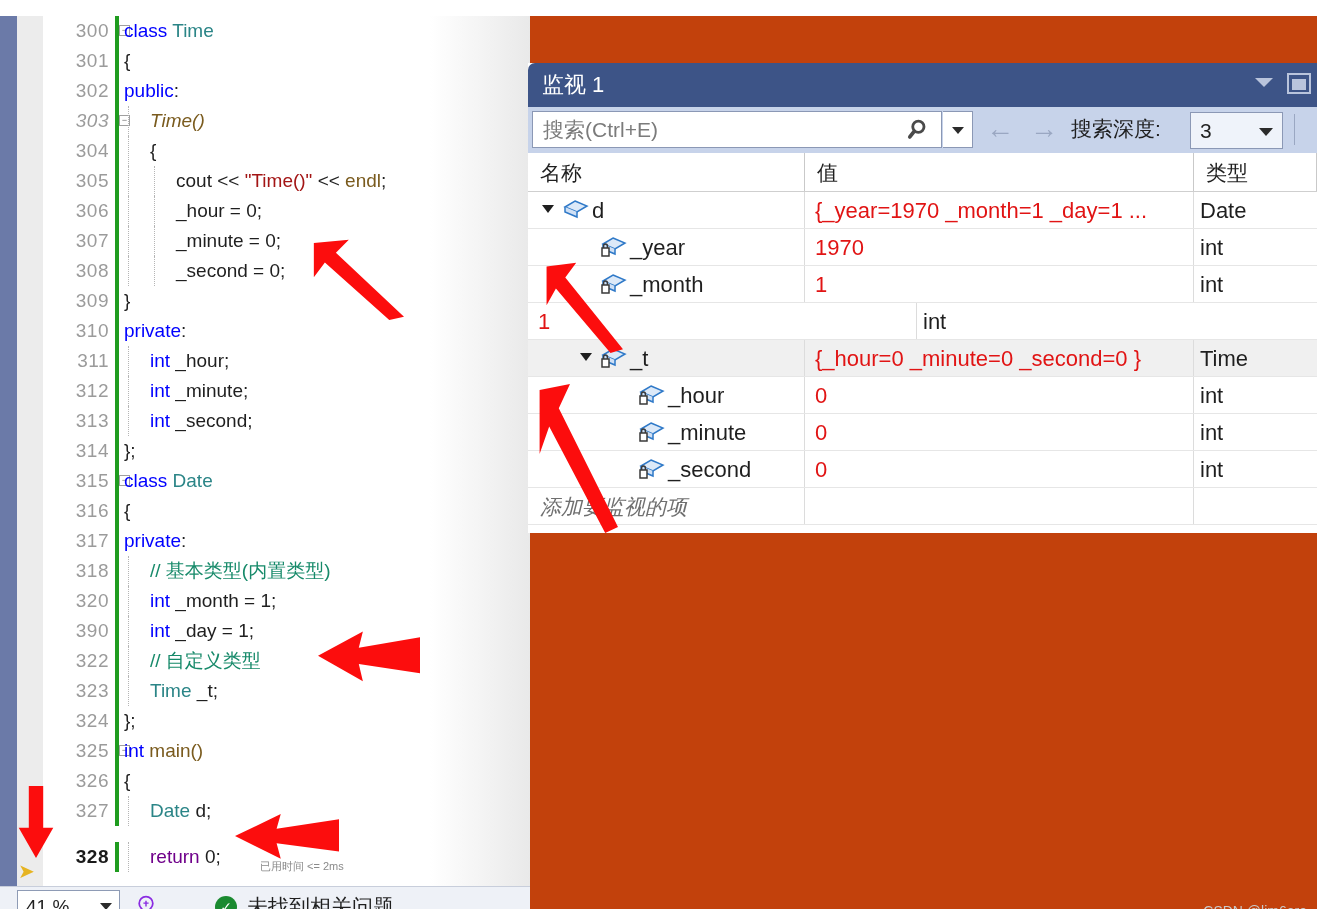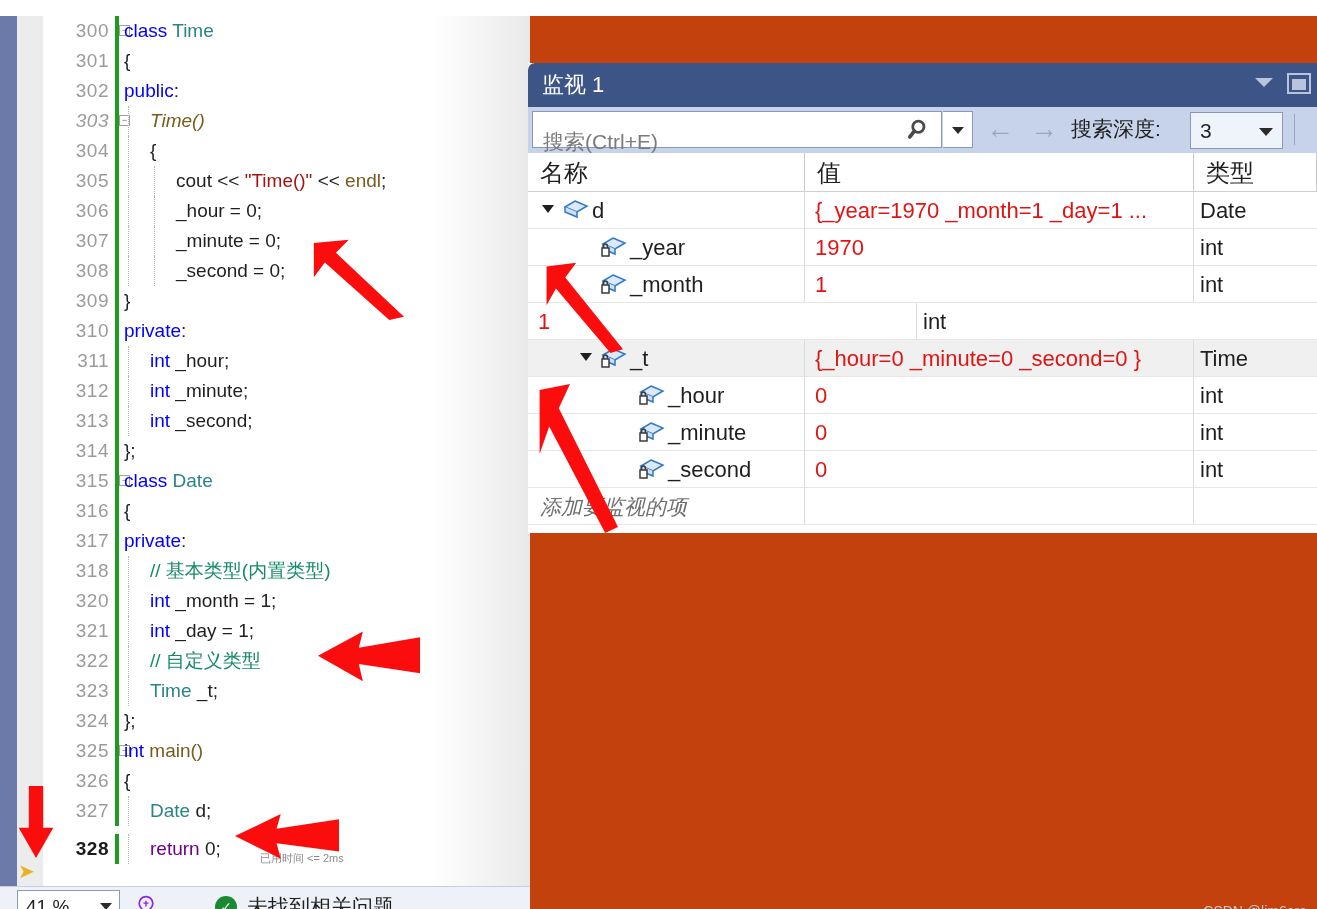--- a/index.html
+++ b/index.html
@@ -134,21 +134,21 @@
   }
 
   #watch-toolbar {
     position:relative; height:46px; background:#c7d3ea;
   }
   #search-box {
     position:absolute; left:4px; top:4px; width:410px; height:37px;
     background:#ffffff; border:1px solid #8b98b5;
   }
   #search-input {
-    position:absolute; left:8px; top:12px; width:360px; height:35px;
+    position:absolute; left:8px; top:0; width:360px; height:35px;
     border:none; outline:none; background:transparent;
     font-size:21px; color:#7b7b7b;
     font-family:"Liberation Sans", "DejaVu Sans", sans-serif;
   }
   #search-input::placeholder { color:#7b7b7b; opacity:1; }
   #search-icon {
     position:absolute; right:8px; top:5px; width:26px; height:26px;
     color:#4a4a4a;
   }
   #search-dropdown {
@@ -193,21 +193,21 @@
   .wrow.selected { background:#f0f0f0; }
   .col-name  { position:relative; width:277px; border-right:1px solid #dcdcdc; }
   .col-value { position:relative; width:389px; border-right:1px solid #dcdcdc; }
   .col-type  { position:relative; flex:1; }
 
   #watch-header { height:39px; border-bottom:1px solid #cfcfcf; display:flex; }
   #watch-header .col-name,
   #watch-header .col-value,
   #watch-header .col-type { border-right:1px solid #c9c9c9; }
   .hdr-text {
-    position:absolute; left:12px; top:3px; font-size:24px; color:#1f1f1f;
+    position:absolute; left:12px; top:3px; font-size:21px; color:#1f1f1f;
     line-height:33px;
   }
   #watch-header .col-name { width:277px; }
   #watch-header .col-value { width:389px; }
 
   .expander {
     position:absolute; top:13px; width:0; height:0;
   }
   .expander.open {
     border-left:6px solid transparent; border-right:6px solid transparent;
@@ -261,28 +261,28 @@
         <div class="code-line" style="top: 0px;"><span class="ln">310</span><span class="changebar"></span><span class="codetext" style="left: 124px;"><span class="kw">private</span><span class="op">:</span></span></div>
         <div class="code-line" style="top: 0px;"><span class="ln">311</span><span class="changebar"></span><span class="guide" style="left: 128px;"></span><span class="codetext" style="left: 150px;"><span class="kw">int </span><span class="op">_hour;</span></span></div>
         <div class="code-line" style="top: 0px;"><span class="ln">312</span><span class="changebar"></span><span class="guide" style="left: 128px;"></span><span class="codetext" style="left: 150px;"><span class="kw">int </span><span class="op">_minute;</span></span></div>
         <div class="code-line" style="top: 0px;"><span class="ln">313</span><span class="changebar"></span><span class="guide" style="left: 128px;"></span><span class="codetext" style="left: 150px;"><span class="kw">int </span><span class="op">_second;</span></span></div>
         <div class="code-line" style="top: 0px;"><span class="ln">314</span><span class="changebar"></span><span class="codetext" style="left: 124px;"><span class="op">};</span></span></div>
         <div class="code-line" style="top: 0px;"><span class="ln">315</span><span class="changebar"></span><span class="fold">−</span><span class="codetext" style="left: 124px;"><span class="kw">class </span><span class="udt">Date</span></span></div>
         <div class="code-line" style="top: 0px;"><span class="ln">316</span><span class="changebar"></span><span class="codetext" style="left: 124px;"><span class="op">{</span></span></div>
         <div class="code-line" style="top: 0px;"><span class="ln">317</span><span class="changebar"></span><span class="codetext" style="left: 124px;"><span class="kw">private</span><span class="op">:</span></span></div>
         <div class="code-line" style="top: 0px;"><span class="ln">318</span><span class="changebar"></span><span class="guide" style="left: 128px;"></span><span class="codetext" style="left: 150px;"><span class="cmt">// 基本类型(内置类型)</span></span></div>
         <div class="code-line" style="top: 0px; text-decoration: underline;"><span class="ln">320</span><span class="changebar"></span><span class="guide" style="left: 128px;"></span><span class="codetext" style="left: 150px;"><span class="kw">int </span><span class="op">_month = 1;</span></span></div>
-        <div class="code-line" style="top: 0px;"><span class="ln">321</span><span class="changebar"></span><span class="guide" style="left: 128px;"></span><span class="codetext" style="left: 150px;"><span class="kw">int </span><span class="op">_day = 1;</span></span></div>
+        <div class="code-line" style="top: 0px;"><span class="ln">390</span><span class="changebar"></span><span class="guide" style="left: 128px;"></span><span class="codetext" style="left: 150px;"><span class="kw">int </span><span class="op">_day = 1;</span></span></div>
         <div class="code-line" style="top: 0px;"><span class="ln">322</span><span class="changebar"></span><span class="guide" style="left: 128px;"></span><span class="codetext" style="left: 150px;"><span class="cmt">// 自定义类型</span></span></div>
         <div class="code-line" style="top: 0px;"><span class="ln">323</span><span class="changebar"></span><span class="guide" style="left: 128px;"></span><span class="codetext" style="left: 150px;"><span class="udt">Time</span><span class="op"> _t;</span></span></div>
         <div class="code-line" style="top: 0px;"><span class="ln">324</span><span class="changebar"></span><span class="codetext" style="left: 124px;"><span class="op">};</span></span></div>
         <div class="code-line" style="top: 0px;"><span class="ln">325</span><span class="changebar"></span><span class="fold">−</span><span class="codetext" style="left: 124px;"><span class="kw">int </span><span class="fn">main()</span></span></div>
         <div class="code-line" style="top: 0px;"><span class="ln">326</span><span class="changebar"></span><span class="codetext" style="left: 124px;"><span class="op">{</span></span></div>
         <div class="code-line" style="top: 0px;"><span class="ln">327</span><span class="changebar"></span><span class="guide" style="left: 128px;"></span><span class="codetext" style="left: 150px;"><span class="udt">Date</span><span class="op"> d;</span></span></div>
-        <div class="code-line" style="top: 8px;"><span class="ln current">328</span><span class="changebar"></span><span class="guide" style="left: 128px;"></span><span class="codetext" style="left: 150px;"><span class="pp">return </span><span class="op">0</span><span class="op">;</span></span><span class="inline-diag" style="left: 260px; top: 9px;">已用时间 &lt;= 2ms</span></div>
+        <div class="code-line" style="top: 16px;"><span class="ln current">328</span><span class="changebar"></span><span class="guide" style="left: 128px;"></span><span class="codetext" style="left: 150px;"><span class="pp">return </span><span class="op">0</span><span class="op">;</span></span><span class="inline-diag" style="left: 260px; top: 9px;">已用时间 &lt;= 2ms</span></div>
       </div>
     <div id="exec-arrow">➤</div>
     <div id="editor-fade"></div>
   </div>
 
   <div id="statusbar">
     <div id="zoom-combo">
       <span>41 %</span>
       <span id="zoom-caret"></span>
     </div>

